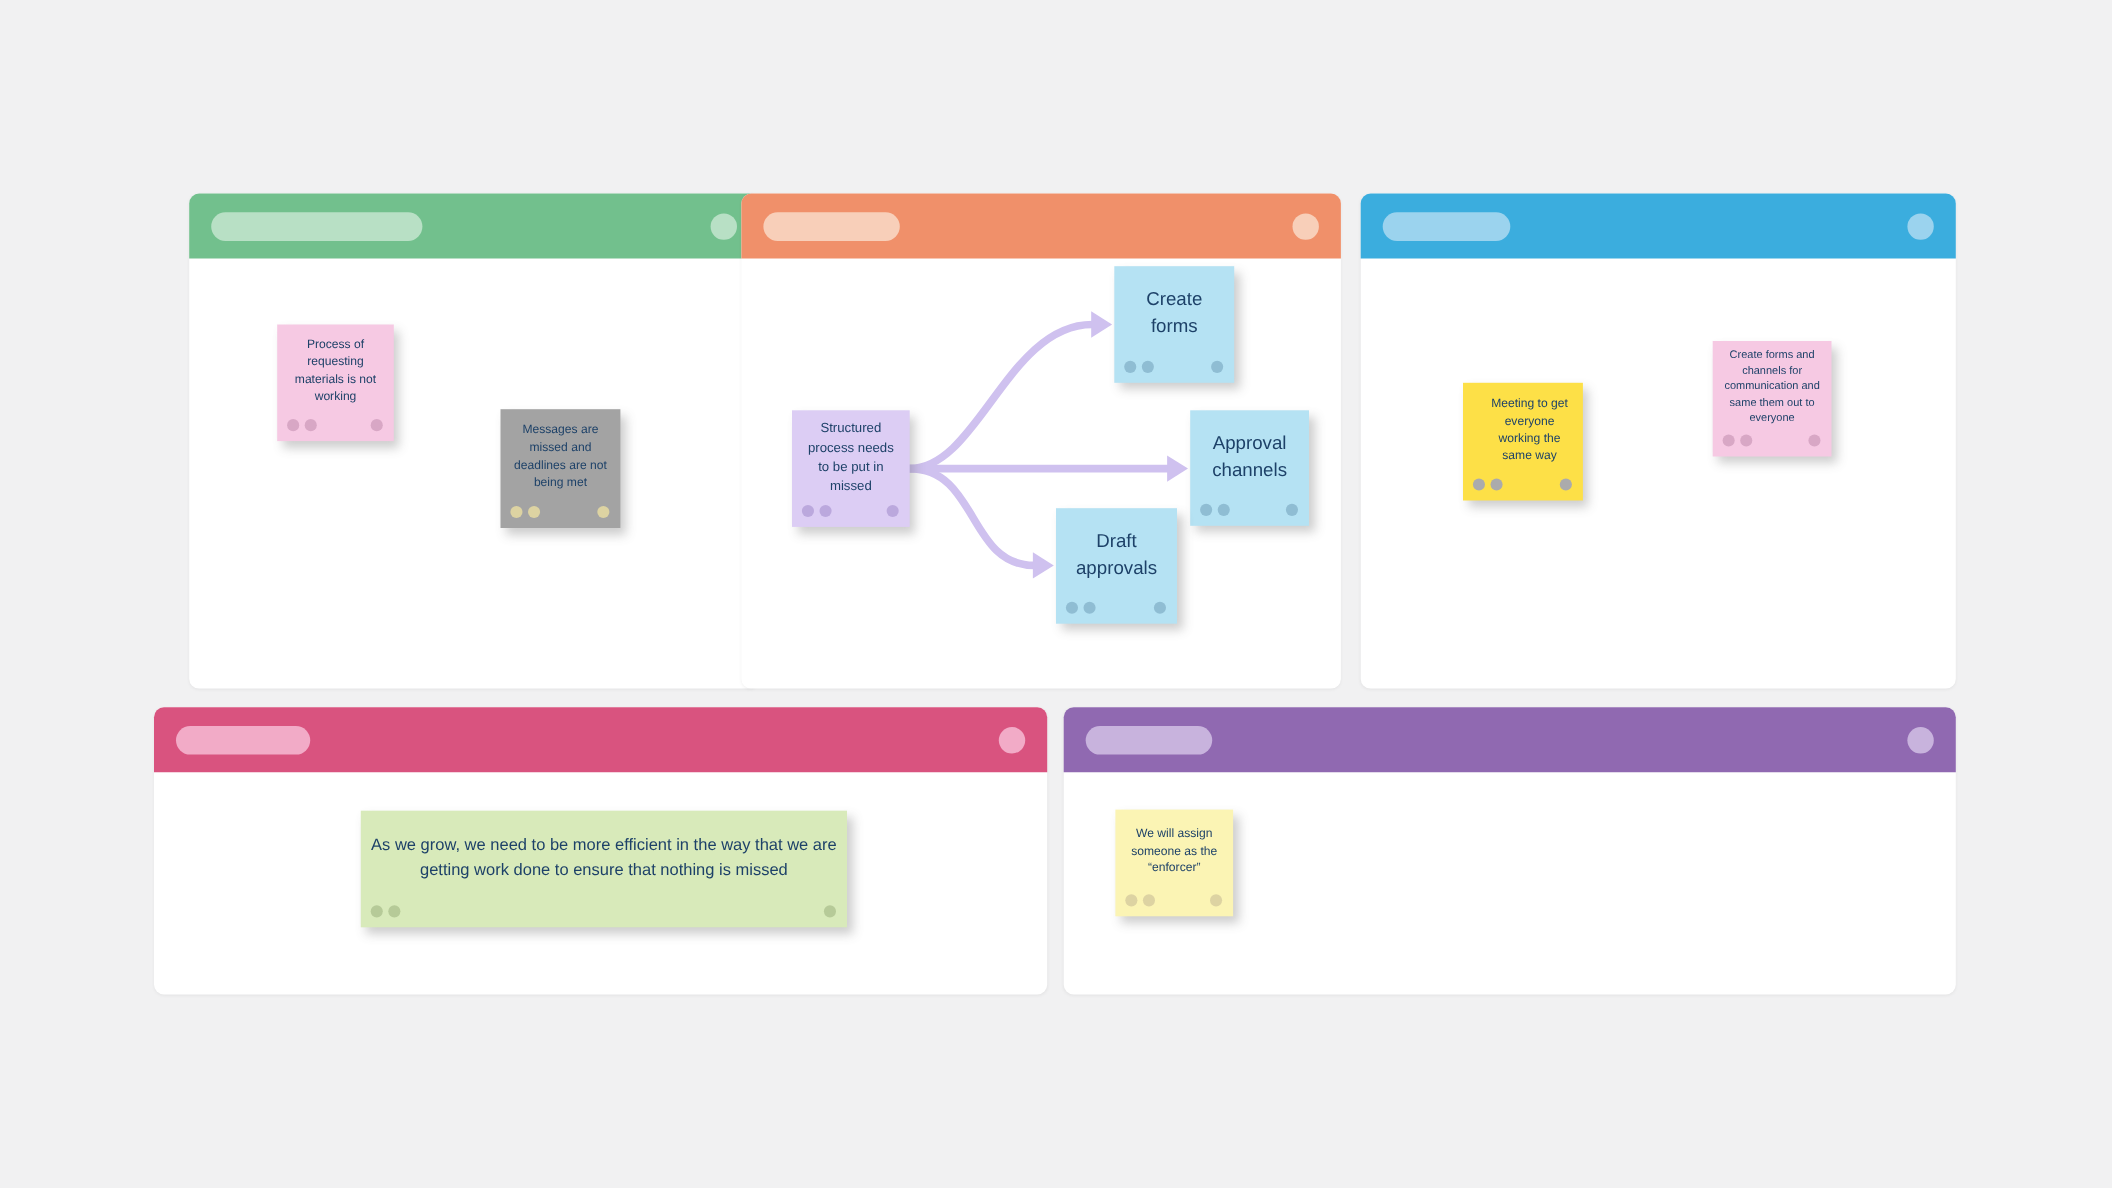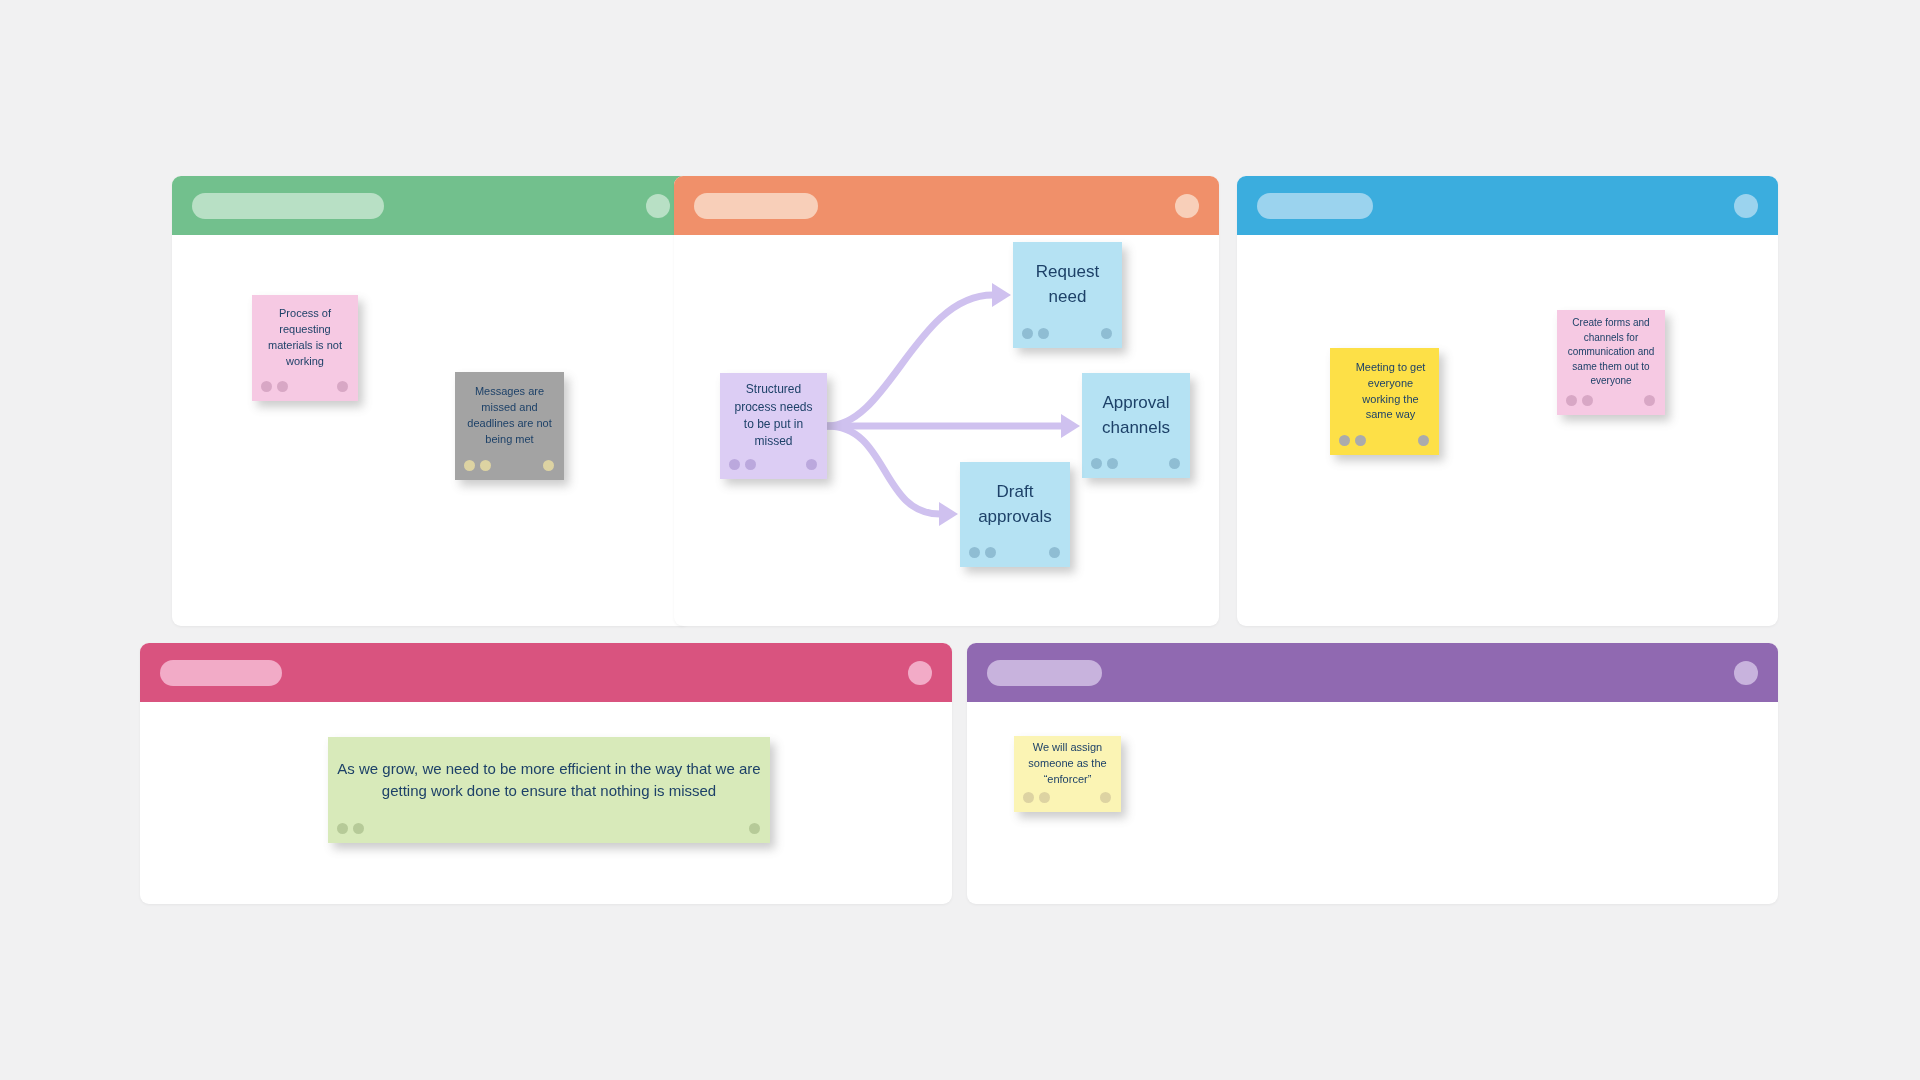--- a/index.html
+++ b/index.html
@@ -120,21 +120,21 @@
       </svg>
       <div class="sticky" style="left: 46px; top: 197px; width: 107px; height: 106px; background: rgb(220, 205, 244); font-size: 12px; color: rgb(29, 65, 104);">
         <div class="sticky-text">Structured process needs to be put in missed</div>
         <div class="dots">
           <span class="dot" style="background: rgb(187, 168, 221);"></span>
           <span class="dot" style="background: rgb(187, 168, 221);"></span>
           <span class="dot dot-right" style="background: rgb(187, 168, 221);"></span>
         </div>
       </div>
       <div class="sticky" style="left: 339px; top: 66px; width: 109px; height: 106px; background: rgb(181, 226, 243); font-size: 17px; color: rgb(29, 65, 104);">
-        <div class="sticky-text">Request need</div>
+        <div class="sticky-text">Create forms</div>
         <div class="dots">
           <span class="dot" style="background: rgb(143, 189, 211);"></span>
           <span class="dot" style="background: rgb(143, 189, 211);"></span>
           <span class="dot dot-right" style="background: rgb(143, 189, 211);"></span>
         </div>
       </div>
       <div class="sticky" style="left: 408px; top: 197px; width: 108px; height: 105px; background: rgb(181, 226, 243); font-size: 17px; color: rgb(29, 65, 104);">
         <div class="sticky-text">Approval channels</div>
         <div class="dots">
           <span class="dot" style="background: rgb(143, 189, 211);"></span>
@@ -188,21 +188,21 @@
           <span class="dot dot-right" style="background: rgb(182, 202, 152);"></span>
         </div>
       </div>
     </div>
     <div class="panel" style="left: 967px; top: 643px; width: 811px; height: 261px; background: rgb(255, 255, 255);">
       <div class="panel-header" style="background: rgb(144, 105, 177);">
         <div class="title-pill" style="width: 115px; background: rgb(200, 179, 221);"></div>
         <div class="header-circle" style="background: rgb(200, 179, 221);"></div>
       </div>
       <div class="panel-body"></div>
-      <div class="sticky" style="left: 47px; top: 93px; width: 107px; height: 76px; background: rgb(251, 244, 180); font-size: 11px; color: rgb(29, 65, 104);">
+      <div class="sticky" style="left: 47px; top: 93px; width: 107px; height: 97px; background: rgb(251, 244, 180); font-size: 11px; color: rgb(29, 65, 104);">
         <div class="sticky-text">We will assign someone as the “enforcer”</div>
         <div class="dots">
           <span class="dot" style="background: rgb(221, 211, 162);"></span>
           <span class="dot" style="background: rgb(221, 211, 162);"></span>
           <span class="dot dot-right" style="background: rgb(221, 211, 162);"></span>
         </div>
       </div>
     </div>
   </div>
 

